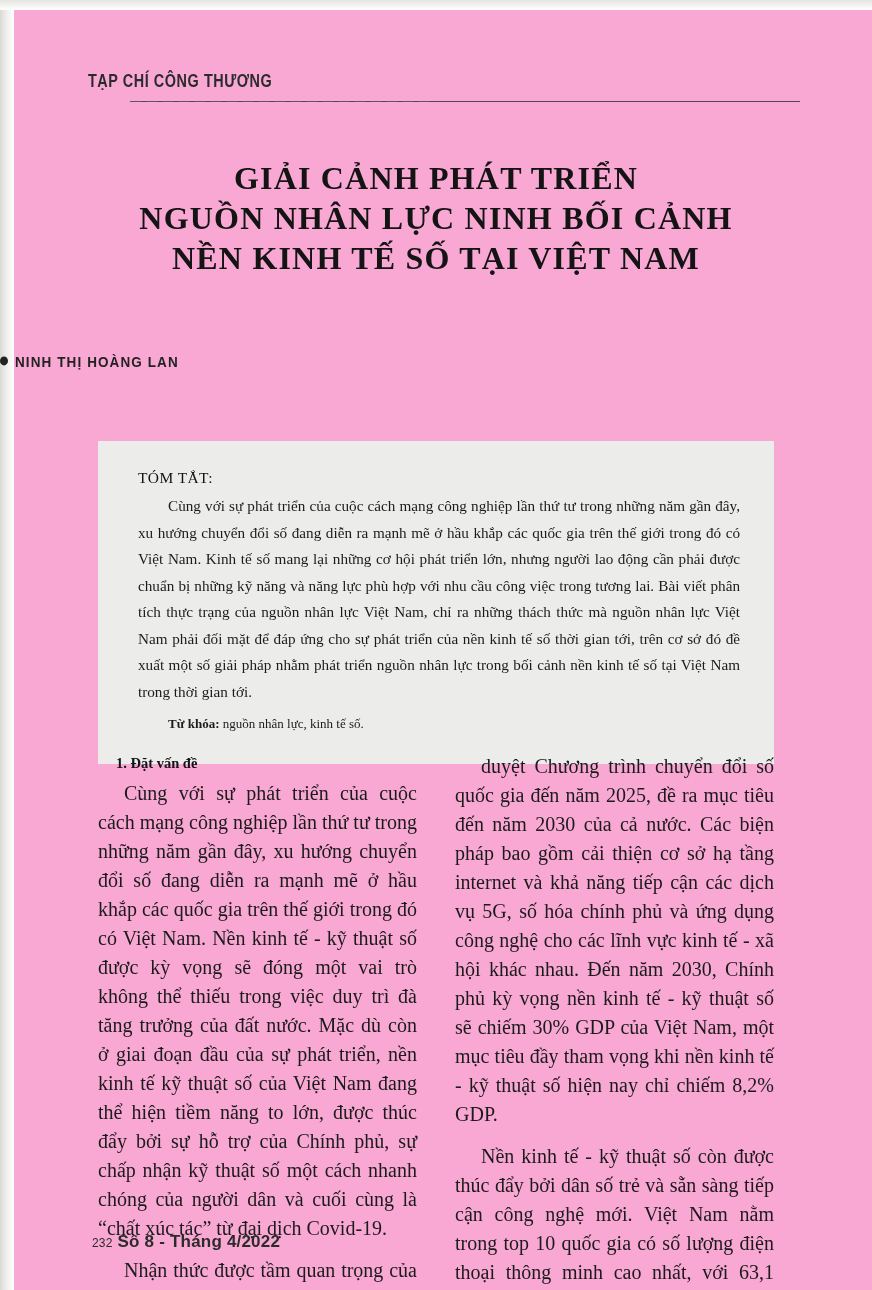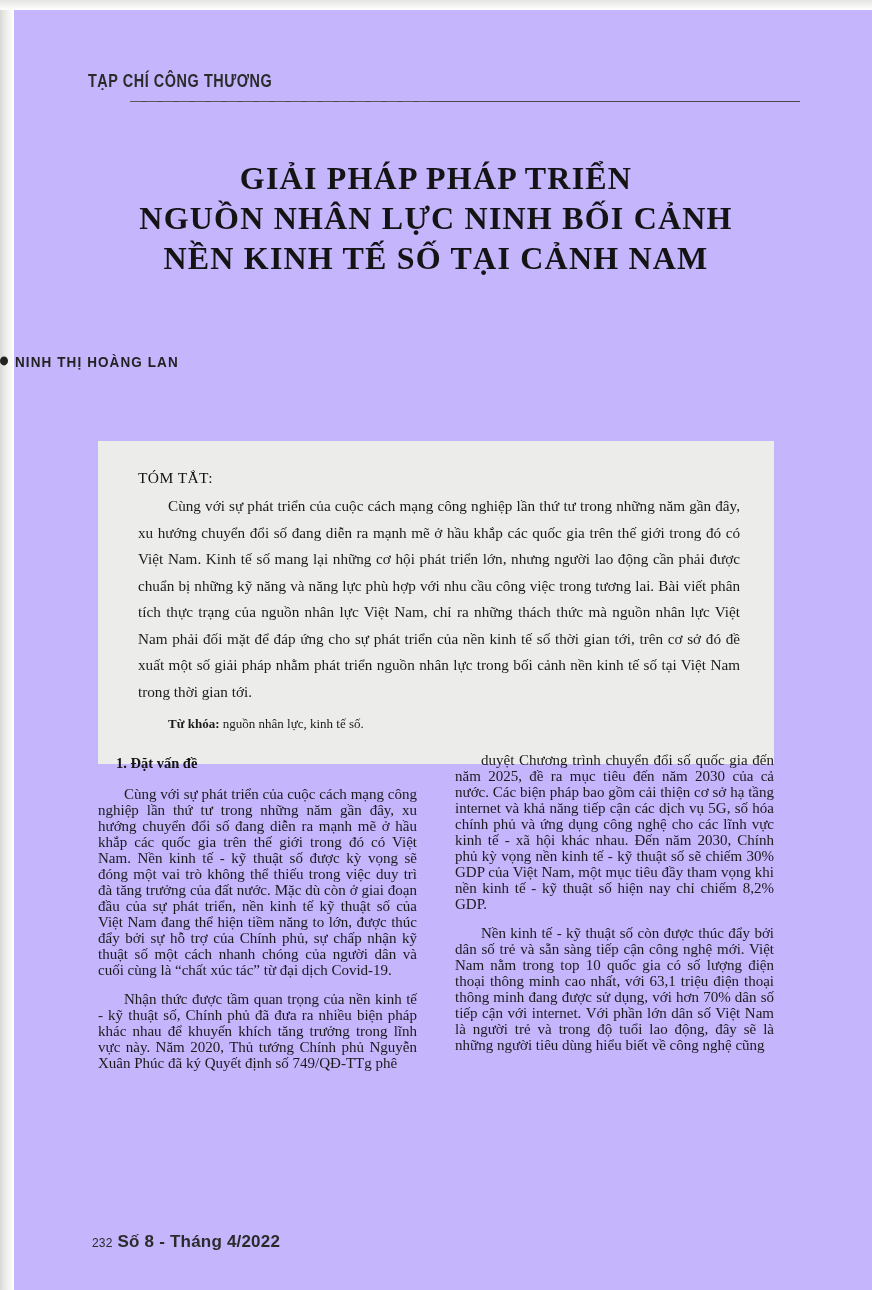--- a/index.html
+++ b/index.html
@@ -6,21 +6,21 @@
   html, body {
     margin: 0;
     padding: 0;
     background: #f1f1ef;
   }
   .page {
     position: relative;
     width: 872px;
     height: 1290px;
     margin: 0 auto;
-    background: #c4b5fd;
+    background: #f9a8d4;
     box-sizing: border-box;
     overflow: hidden;
     font-family: "Liberation Serif", "DejaVu Serif", serif;
     color: #1a1a1a;
   }
   
   .scan-edge-left {
     position: absolute;
     top: 0; left: 0;
     width: 14px; height: 100%;
@@ -167,27 +167,27 @@
   }
   .column {
     width: 319px;
     flex: 0 0 319px;
   }
   .section-heading {
     font-family: "Liberation Serif", "DejaVu Serif", serif;
     font-weight: bold;
     font-size: 14.5px;
     line-height: 22px;
-    margin: 0 0 12px 0;
+    margin: 0 0 5px 0;
     text-indent: 18px;
     color: #141414;
   }
   .body-par {
-    font-size: 15px;
-    line-height: 16px;
+    font-size: 20px;
+    line-height: 29px;
     text-align: justify;
     text-indent: 26px;
     margin: 0;
     color: #1b1b1b;
     hyphens: none;
   }
   .body-par + .body-par {
     margin-top: 13px;
   }
 
@@ -218,23 +218,23 @@
 
   <div class="scan-edge-left"></div>
   <div class="scan-edge-top"></div>
 
   <div class="masthead">
     <div class="masthead-title">TẠP CHÍ CÔNG THƯƠNG</div>
     <div class="masthead-rule"></div>
   </div>
 
   <div class="title-block">
-    <div class="title-line">GIẢI PHÁP PHÁP TRIỂN</div>
+    <div class="title-line">GIẢI CẢNH PHÁT TRIỂN</div>
     <div class="title-line">NGUỒN NHÂN LỰC NINH BỐI CẢNH</div>
-    <div class="title-line">NỀN KINH TẾ SỐ TẠI CẢNH NAM</div>
+    <div class="title-line">NỀN KINH TẾ SỐ TẠI VIỆT NAM</div>
   </div>
 
   <div class="author-block">
     <span class="author-name">
       <span class="author-bullet"></span><span>NINH THỊ HOÀNG LAN</span>
     </span>
   </div>
 
   <div class="abstract-box">
     <div class="abstract-heading">TÓM TẮT:</div>

